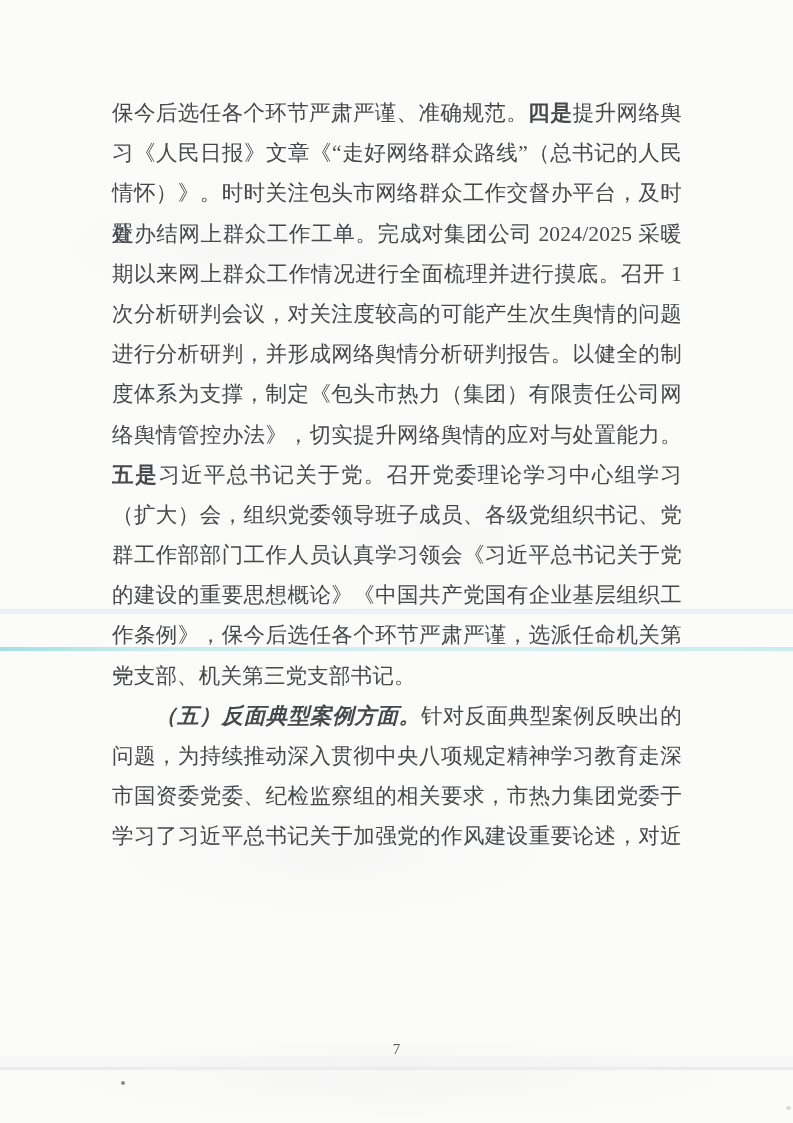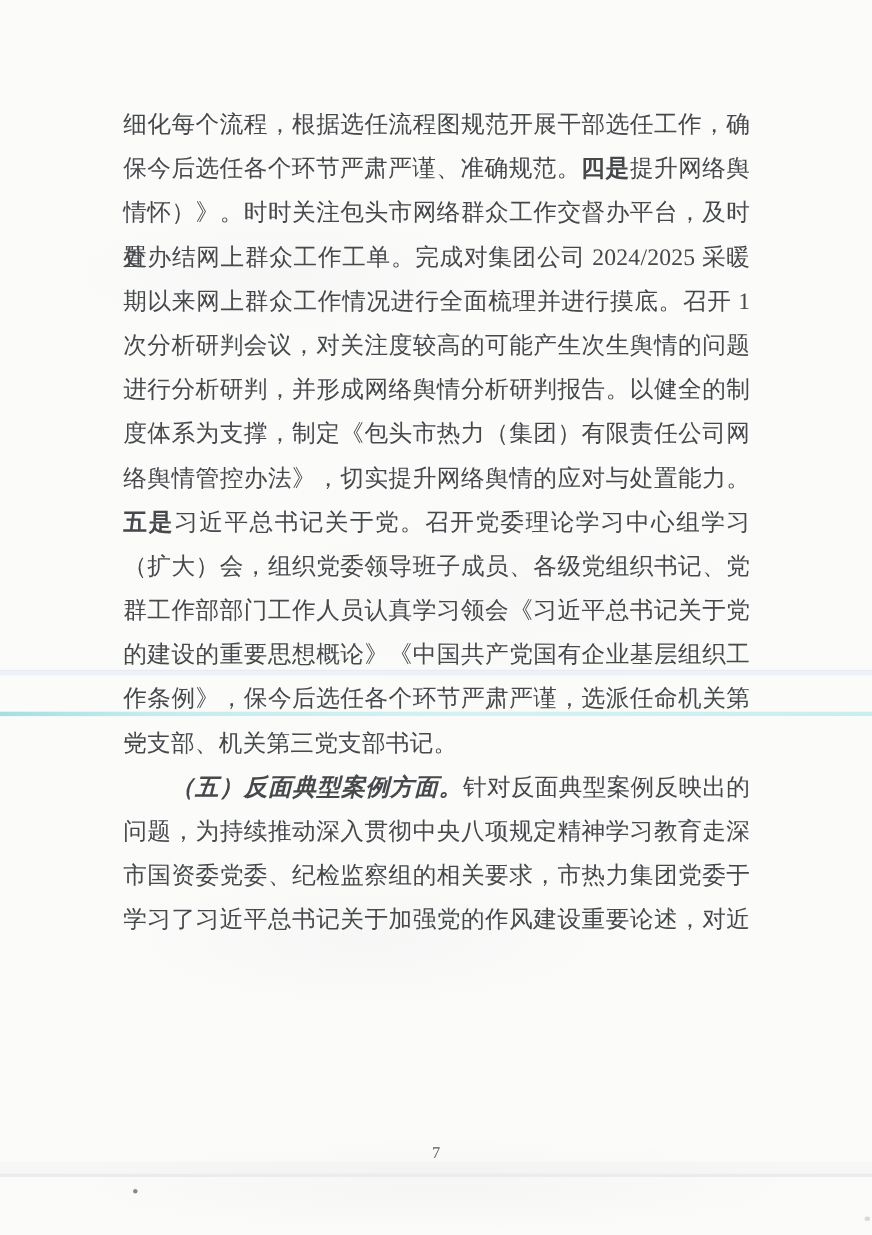--- a/index.html
+++ b/index.html
@@ -78,22 +78,22 @@
 <div class="mottle"></div>
 
 <div class="scanline-white"></div>
 <div class="scanline-cyan"></div>
 <div class="band-bottom"></div>
 <div class="scanline-bottom"></div>
 <div class="speck-dot"></div>
 <div class="speck-faint"></div>
 
 <div class="textblock">
-    <div class="line"><span class="seg-normal">细化每个流程，根据选任流程图规范开展干部选任工作，确</span></div>
     <div class="line"><span class="seg-normal">保今后选任各个环节严肃严谨、准确规范。</span><span class="seg-bold">四是</span><span class="seg-normal">提升网络舆</span></div>
+    <div class="line"><span class="seg-normal">习《人民日报》文章《“走好网络群众路线”（总书记的人民</span></div>
     <div class="line"><span class="seg-normal">情怀）》。时时关注包头市网络群众工作交督办平台，及时处</span></div>
     <div class="line"><span class="seg-normal">置办结网上群众工作工单。完成对集团公司 2024/2025 采暖</span></div>
     <div class="line"><span class="seg-normal">期以来网上群众工作情况进行全面梳理并进行摸底。召开 1</span></div>
     <div class="line"><span class="seg-normal">次分析研判会议，对关注度较高的可能产生次生舆情的问题</span></div>
     <div class="line"><span class="seg-normal">进行分析研判，并形成网络舆情分析研判报告。以健全的制</span></div>
     <div class="line"><span class="seg-normal">度体系为支撑，制定《包头市热力（集团）有限责任公司网</span></div>
     <div class="line"><span class="seg-normal">络舆情管控办法》，切实提升网络舆情的应对与处置能力。</span></div>
     <div class="line"><span class="seg-bold">五是</span><span class="seg-normal">习近平总书记关于党。召开党委理论学习中心组学习</span></div>
     <div class="line"><span class="seg-normal">（扩大）会，组织党委领导班子成员、各级党组织书记、党</span></div>
     <div class="line"><span class="seg-normal">群工作部部门工作人员认真学习领会《习近平总书记关于党</span></div>

